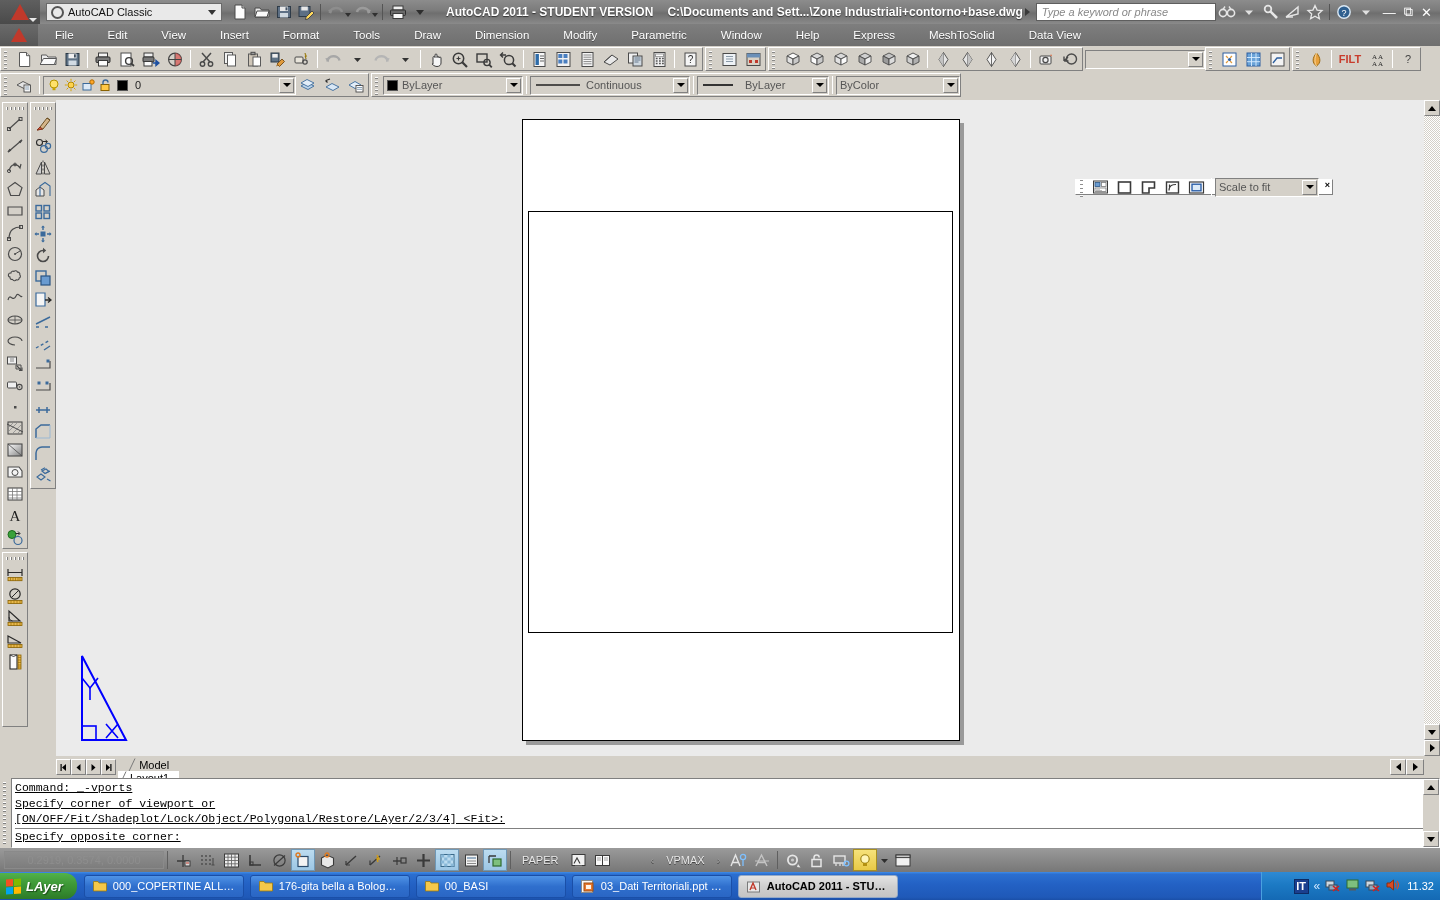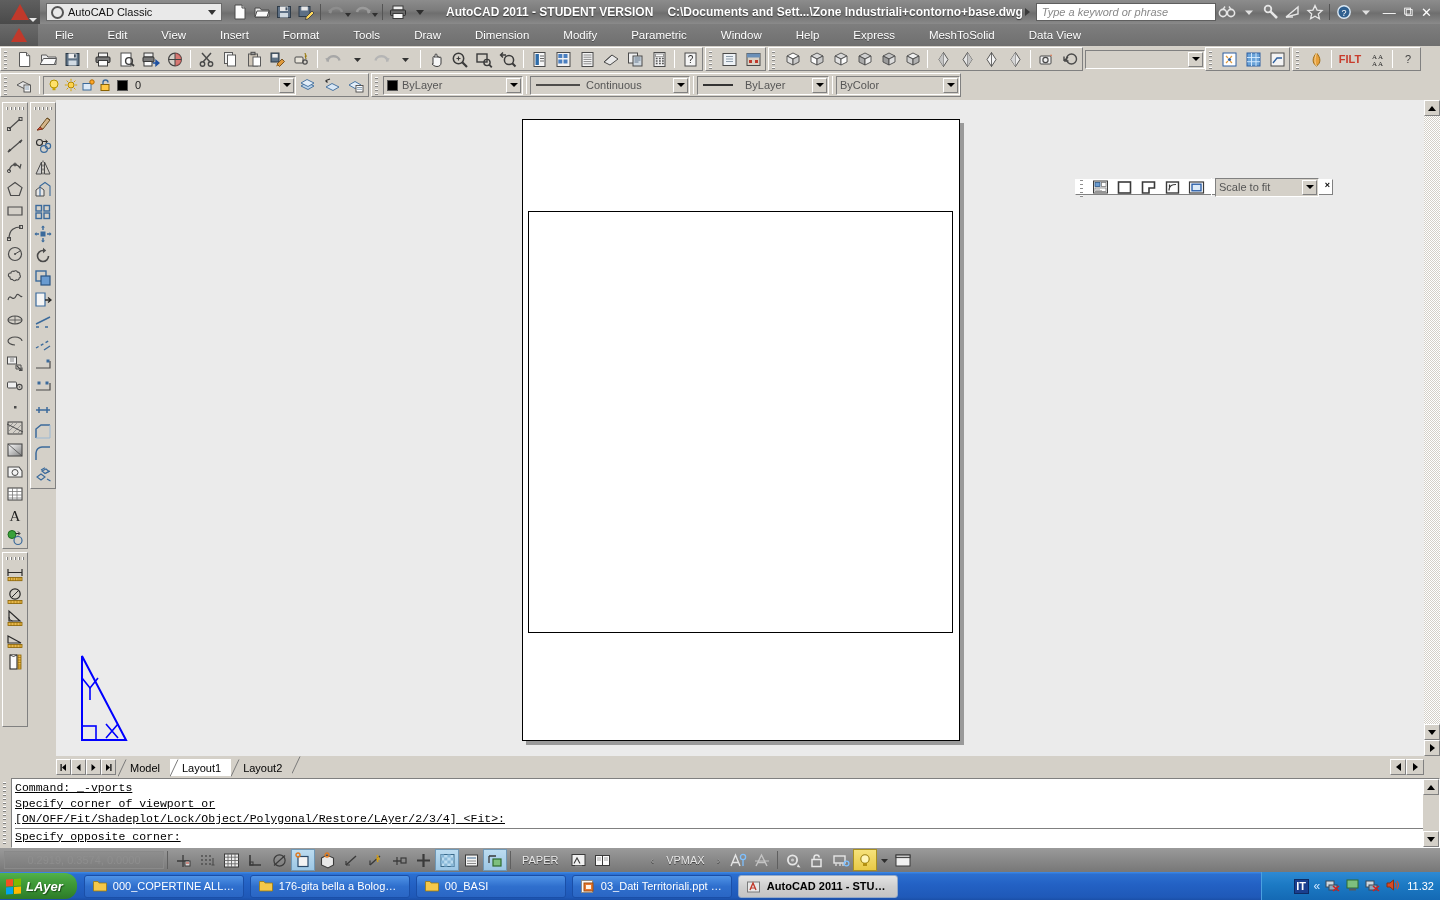--- a/index.html
+++ b/index.html
@@ -134,21 +134,21 @@
     border-color:#fff #808080 #808080 #fff;display:flex;align-items:center;justify-content:center;}
   .sb-thumb{position:absolute;background:#d4d0c8;border:1px solid;border-color:#fff #808080 #808080 #fff;}
   .ar-up{width:0;height:0;border-left:4px solid transparent;border-right:4px solid transparent;border-bottom:5px solid #000;}
   .ar-dn{width:0;height:0;border-left:4px solid transparent;border-right:4px solid transparent;border-top:5px solid #000;}
   .ar-lf{width:0;height:0;border-top:4px solid transparent;border-bottom:4px solid transparent;border-right:5px solid #000;}
   .ar-rt{width:0;height:0;border-top:4px solid transparent;border-bottom:4px solid transparent;border-left:5px solid #000;}
 
   
   .tabbar{position:absolute;left:56px;top:757px;width:1368px;height:20px;background:#d4d0c8;display:flex;align-items:center;}
   .navbtn{width:15px;height:16px;background:#d4d0c8;border:1px solid;border-color:#fff #808080 #808080 #fff;display:flex;align-items:center;justify-content:center;margin-right:0px;}
-  .tabs{display:flex;align-items:flex-end;height:18px;margin-left:2px;}
+  .tabs{display:flex;align-items:flex-end;height:18px;margin-left:2px;flex-direction:column;}
   .tab{
     position:relative;height:17px;padding:1px 10px 0 12px;font-size:11px;color:#000;
     background:#d4d0c8;display:flex;align-items:center;
   }
   .tab.active{background:#fff;font-weight:normal;}
   .tab .sl{position:absolute;left:0;top:0;bottom:0;width:10px;}
   .tabspacer{flex:1;}
   .hsb{display:flex;align-items:center;height:16px;}
 
   

